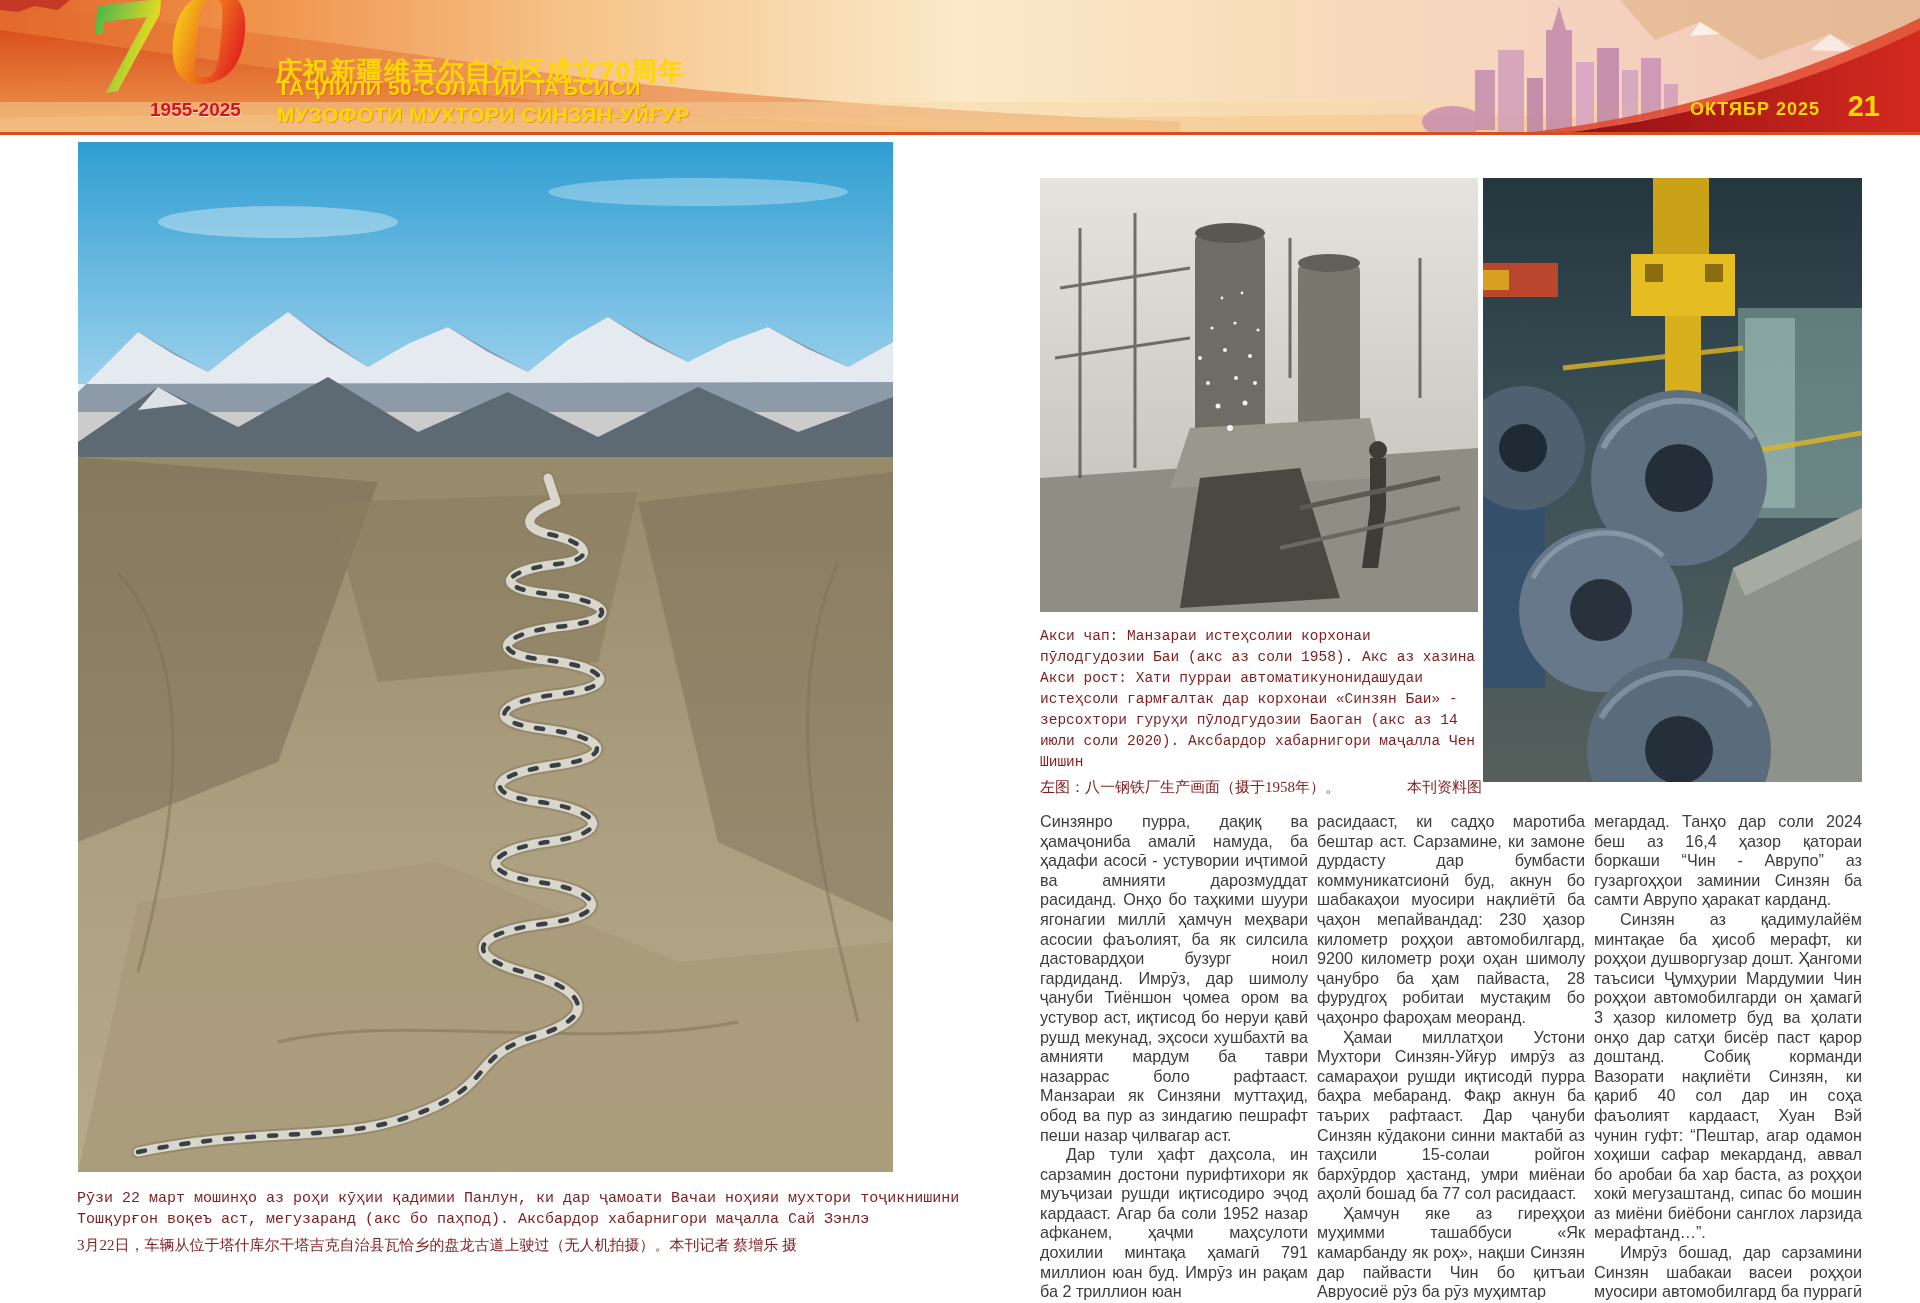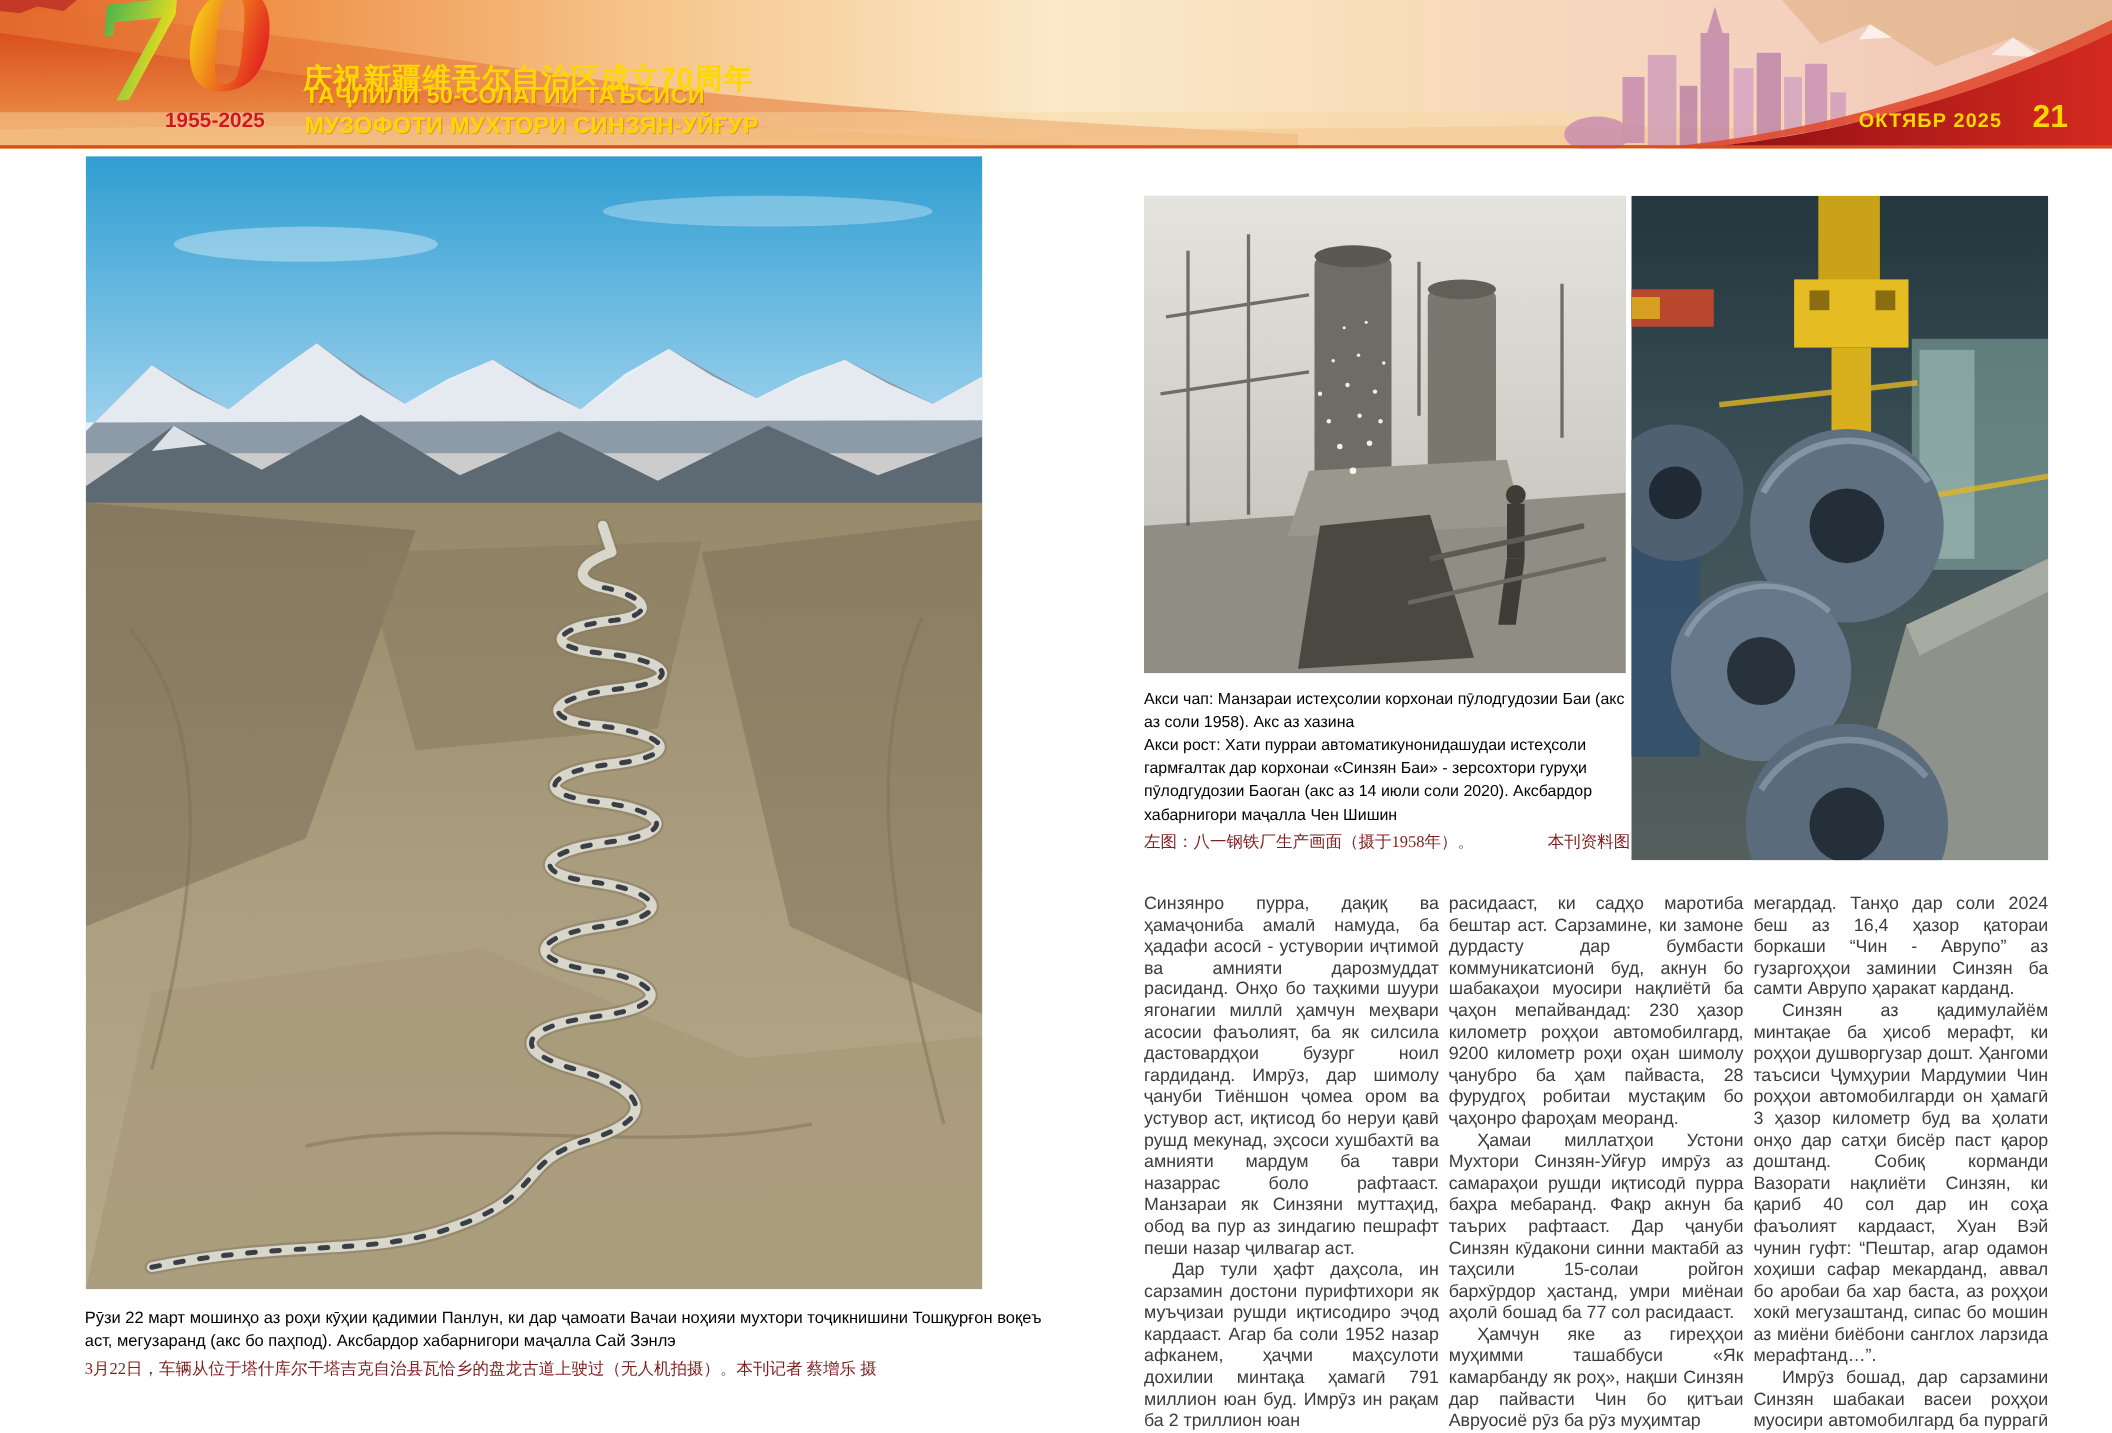--- a/index.html
+++ b/index.html
@@ -27,21 +27,21 @@
   .page-num{right:40px;top:90px;font-size:29px;font-weight:bold;color:#ffd700;}
 
   
   .photo{overflow:hidden;background:#ccc;}
   #photo-left{left:78px;top:142px;width:815px;height:1030px;}
   #photo-bw{left:1040px;top:178px;width:438px;height:434px;}
   #photo-coils{left:1483px;top:178px;width:379px;height:604px;}
   .photo svg{display:block;}
 
   
-  .cap-tj{font-size:15px;line-height:21px;color:#000000;margin:0;}
+  .cap-tj{font-size:15px;line-height:21px;color:#7f1d1d;margin:0;font-family:Liberation Mono, monospace;}
   .cap-cn{font-size:15px;line-height:22px;color:#7f1d1d;margin:0;
     font-family:"Liberation Serif","DejaVu Serif",serif;}
   #cap-left{left:77px;top:1188px;width:888px;}
   #cap-left .cn-row{display:flex;justify-content:flex-start;margin-top:4px;}
   #cap-right{left:1040px;top:626px;width:442px;}
   #cap-right .cap-tj{font-size:14.5px;}
   #cap-right .cn-row{display:flex;justify-content:space-between;margin-top:3px;}
   #cap-right .cn-wrap{position:relative;margin:0;}
   #cap-right .cn-credit-abs{position:absolute;right:0;bottom:0;}
 

